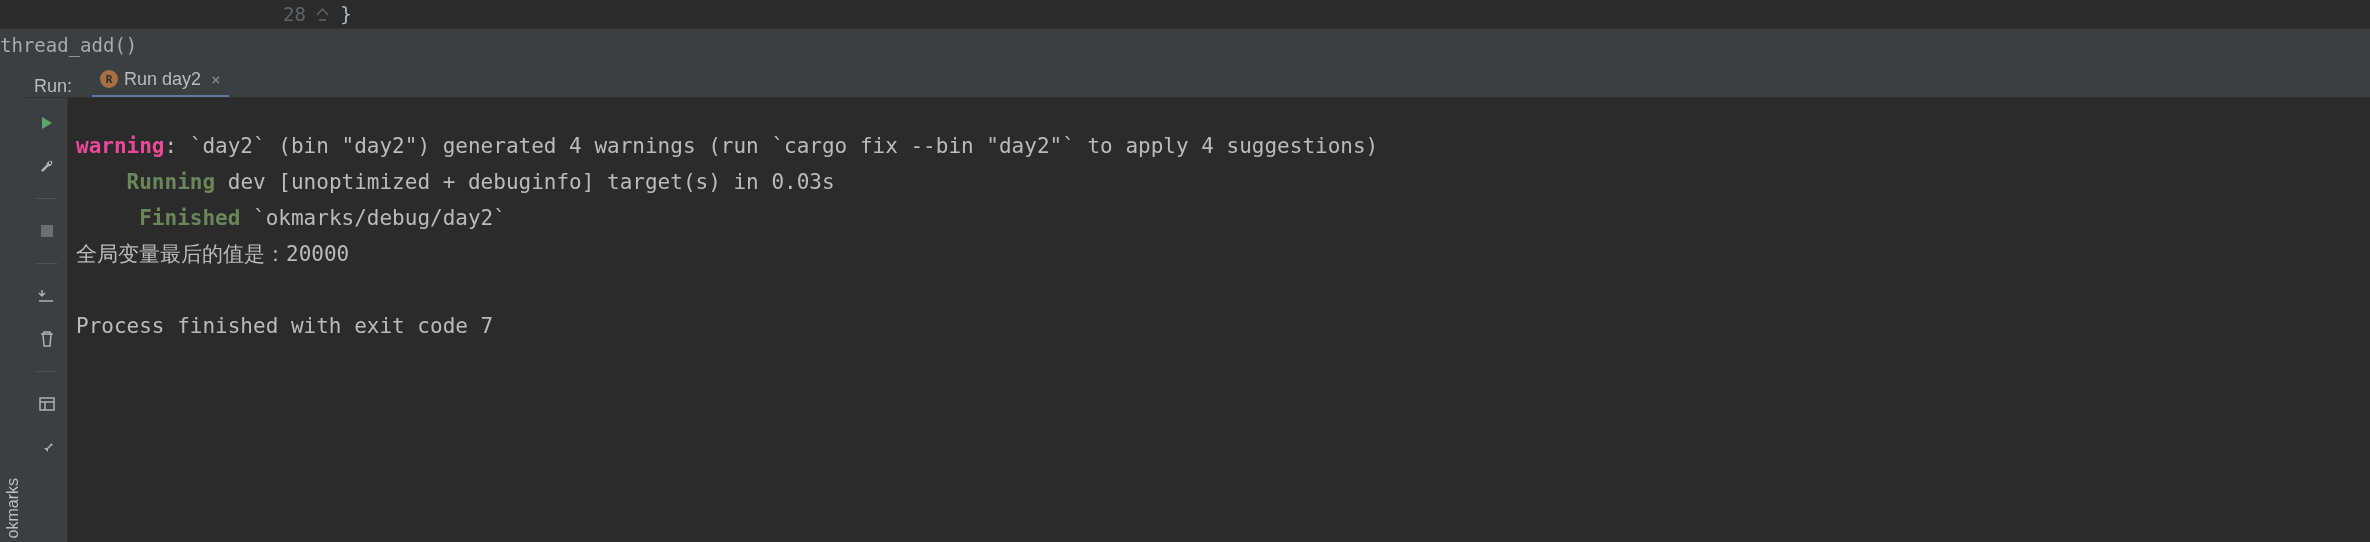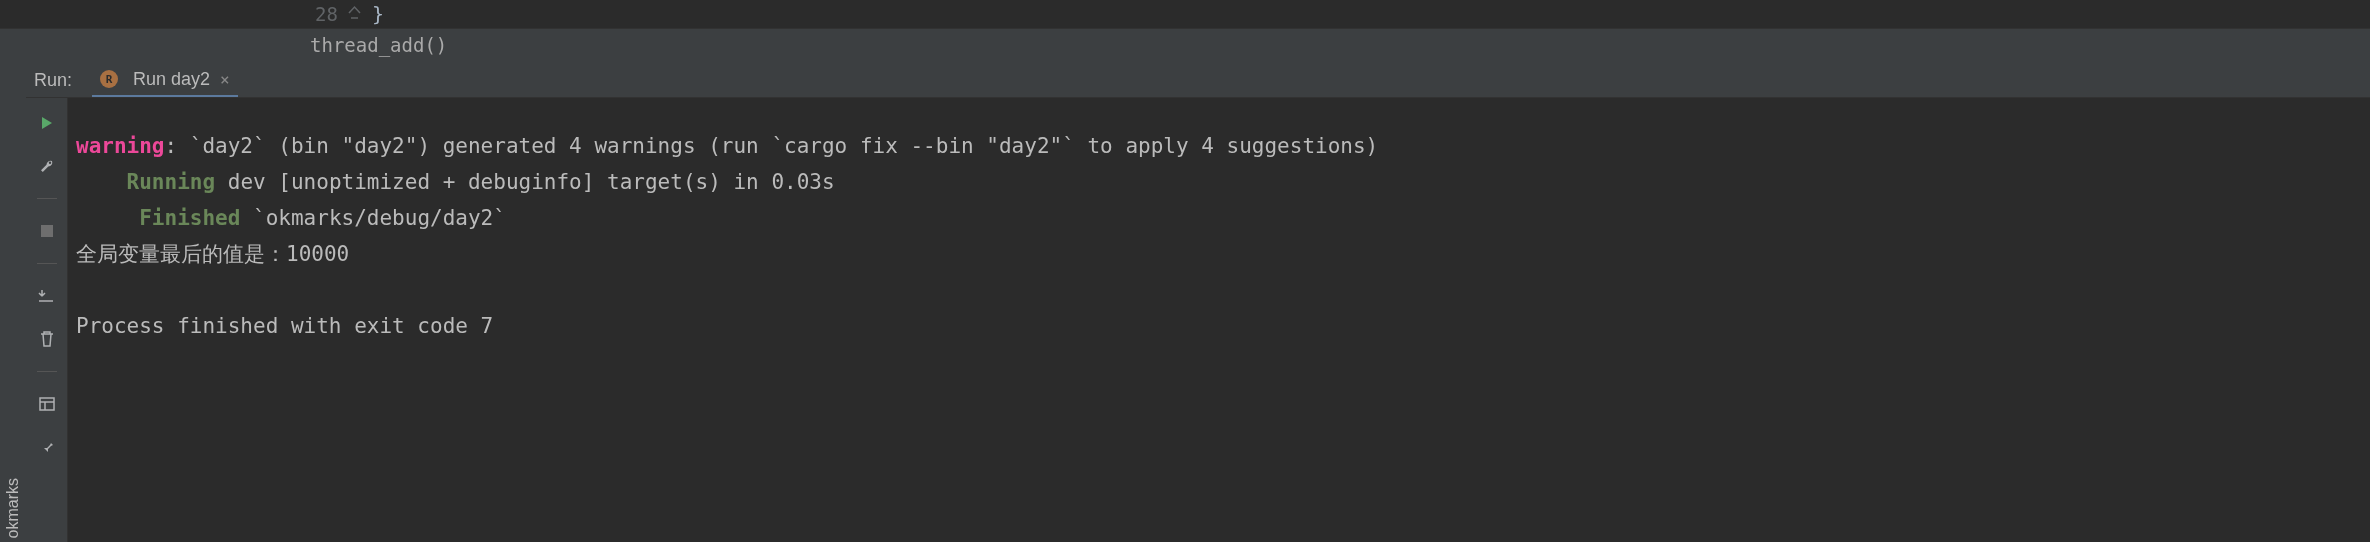--- a/index.html
+++ b/index.html
@@ -23,44 +23,43 @@
 }
 .code-line {
   display: flex;
   height: 28px;
   align-items: center;
 }
 .gutter {
   width: 340px;
   display: flex;
   justify-content: flex-end;
+  align-items: center;
   color: #606366;
   padding-right: 10px;
   font-size: 19px;
-  margin-left: 32px;
 }
 .fold-icon {
   margin-left: 8px;
   width: 16px;
   height: 18px;
   display: flex;
   align-items: center;
   justify-content: center;
 }
 .code-text {
   color: #a9b7c6;
   font-size: 20px;
 }
 .breadcrumb-bar {
   height: 35px;
   background: #3c3f41;
   border-top: 1px solid #323232;
   display: flex;
   align-items: center;
-  padding-left: 310px;
   color: #aaaaaa;
   font-size: 19px;
 }
 .main-area {
   flex: 1;
   display: flex;
   background: #2b2b2b;
 }
 .vertical-tab {
   width: 26px;
@@ -80,21 +79,21 @@
 }
 .run-panel-container {
   flex: 1;
   display: flex;
   flex-direction: column;
 }
 .run-tab-bar {
   height: 35px;
   background: #3c3f41;
   display: flex;
-  align-items: center;
+  align-items: flex-end;
   padding-left: 8px;
   border-bottom: 1px solid #323232;
 }
 .run-label {
   color: #bbbbbb;
   font-size: 18px;
   font-family: sans-serif;
   margin-right: 20px;
 }
 .run-tab {
@@ -114,21 +113,20 @@
   align-items: center;
   justify-content: center;
   font-size: 11px;
   color: #2b2b2b;
   font-weight: bold;
 }
 .tab-title {
   color: #bbbbbb;
   font-size: 18px;
   font-family: sans-serif;
-  margin-left: 9px;
 }
 .close-x {
   color: #888;
   font-size: 16px;
   margin-left: 4px;
 }
 .run-body {
   flex: 1;
   display: flex;
 }
@@ -249,18 +247,18 @@
         <div class="tb-icon">
           <svg width="16" height="16" viewBox="0 0 16 16">
               <path d="M10 2l4 4-2 1-3 3v3l-2-2-4 4 4-4-2-2h3l3-3 1-2z" fill="#afb1b3" transform="rotate(0 8 8)"></path>
             </svg>
         </div>
       </div>
 
       <div class="console"><span class="c-warn">warning</span><span class="c-text">: `day2` (bin "day2") generated 4 warnings (run `cargo fix --bin "day2"` to apply 4 suggestions)</span>
     <span class="c-green">Running</span><span class="c-text"> dev [unoptimized + debuginfo] target(s) in 0.03s</span>
      <span class="c-green">Finished</span><span class="c-text"> `okmarks/debug/day2`</span>
-<span class="c-text">全局变量最后的值是：10000</span>
+<span class="c-text">全局变量最后的值是：20000</span>
 <span class="c-text"></span>
 <span class="c-text">Process finished with exit code 7</span></div>
     </div>
   </div>
 </div>
 
 </body></html>

